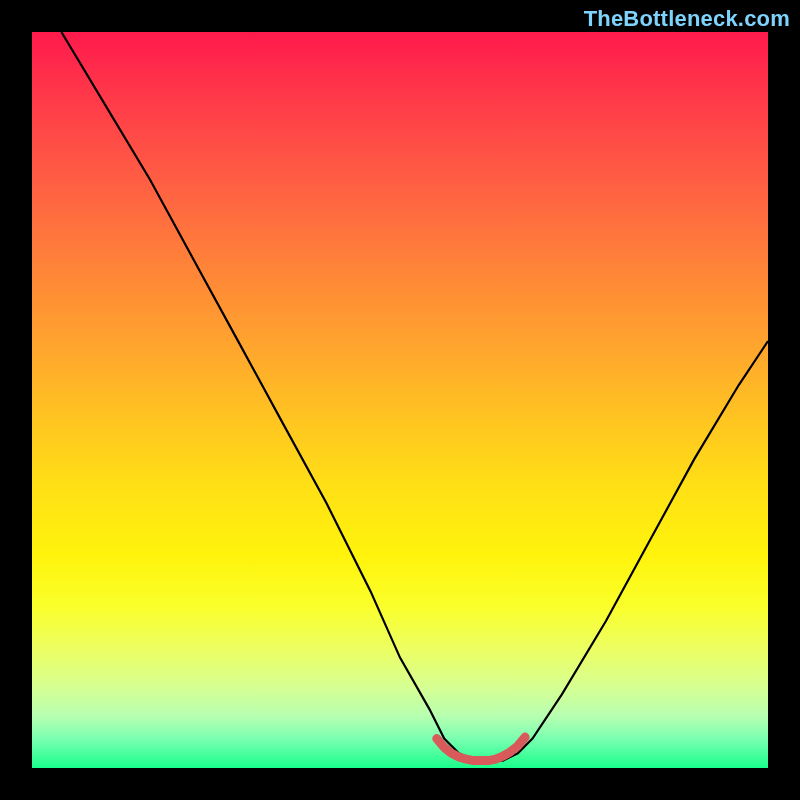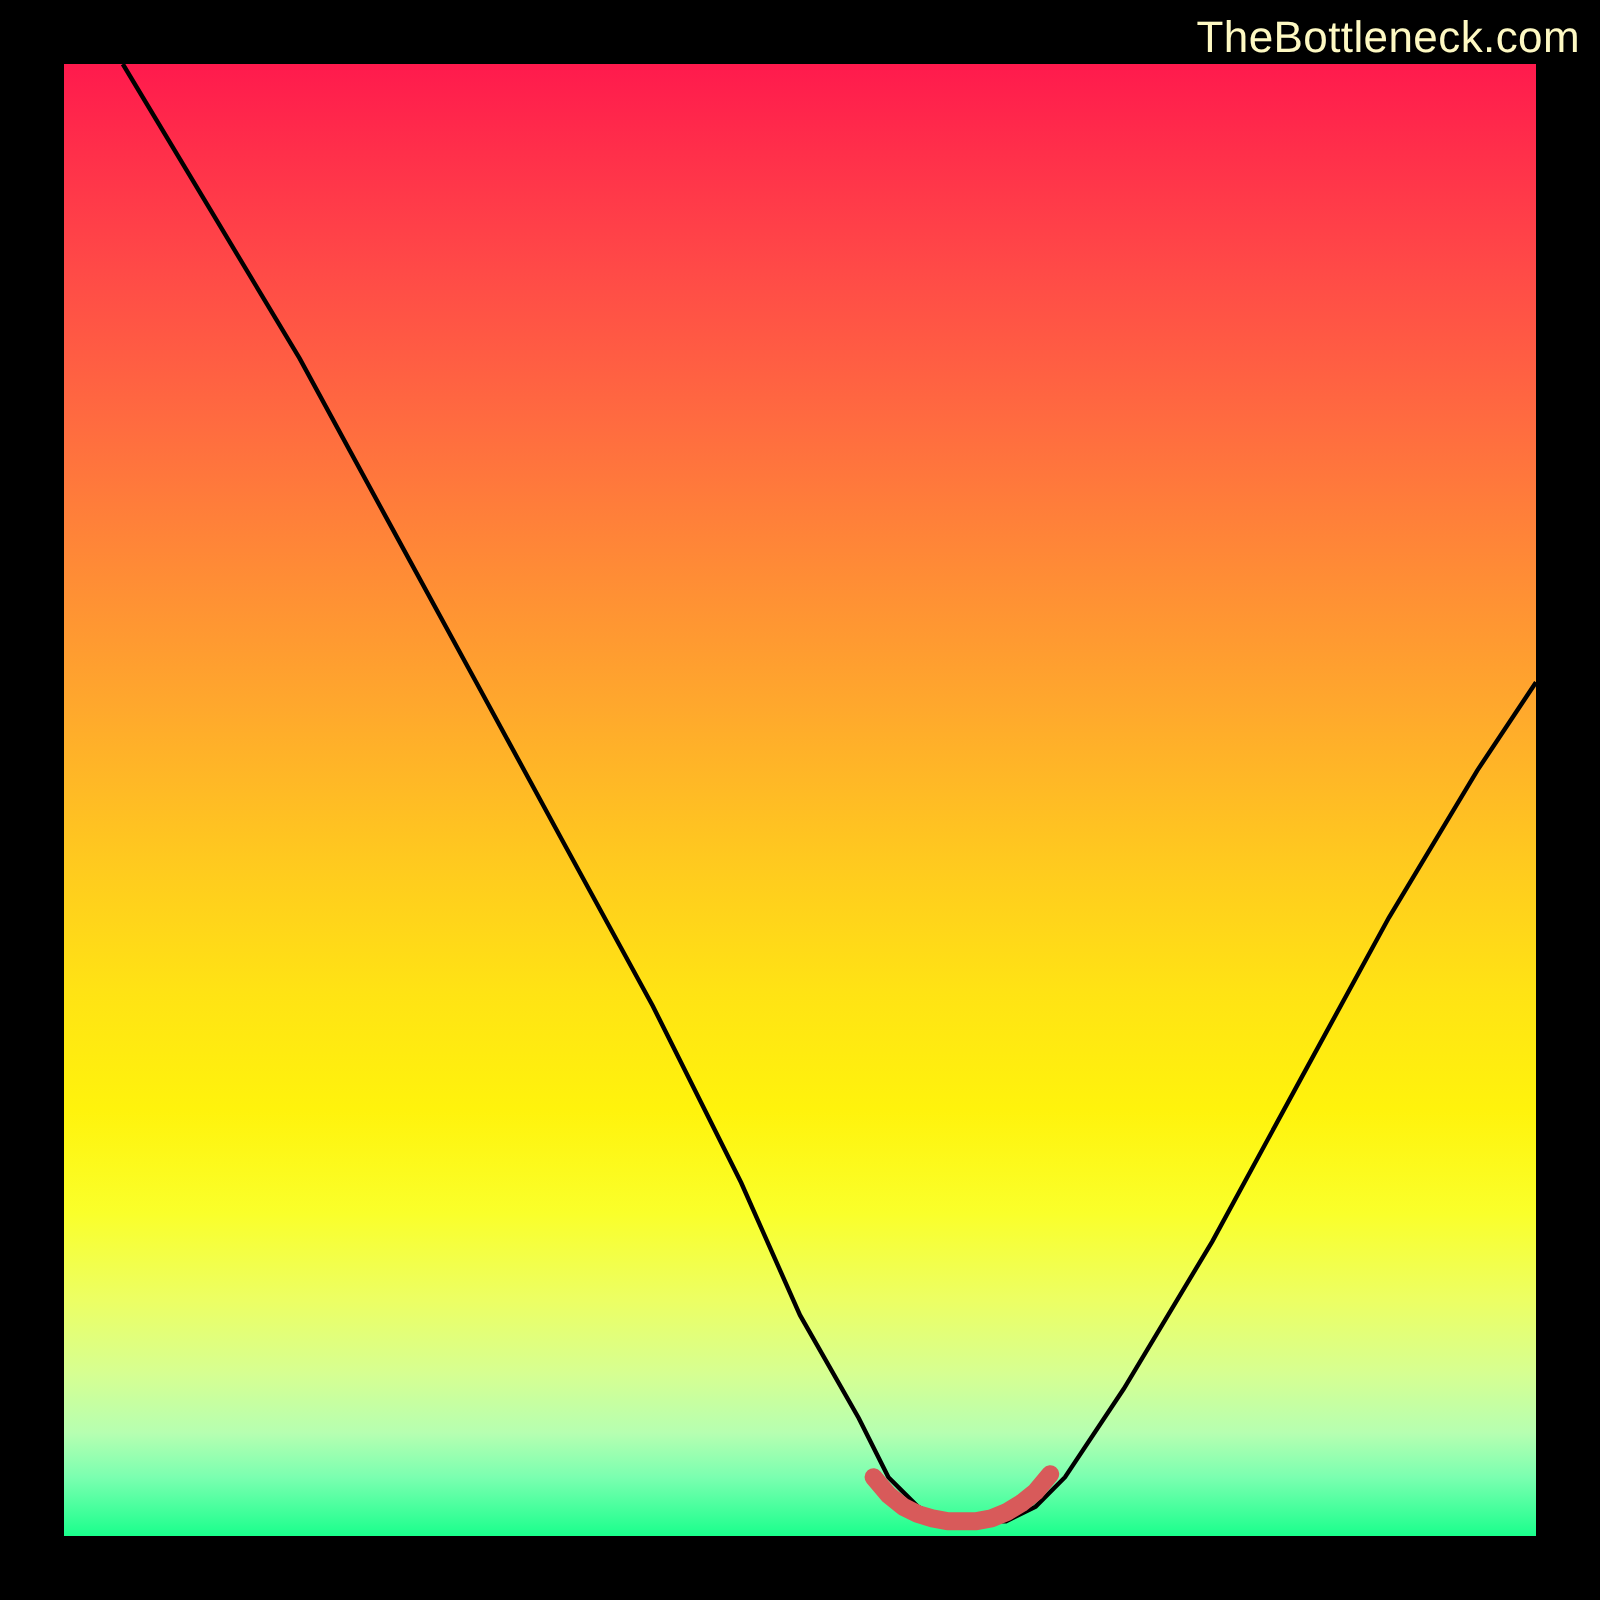--- a/index.html
+++ b/index.html
@@ -39,23 +39,23 @@
       #ecff64 84%,
       #d6ff92 89%,
       #b6ffb1 93%,
       #7bffb0 96%,
       #1aff8c 100%);
   }
   .watermark {
     position: absolute;
     top: 6px;
     right: 10px;
-    color: #fef9c3;
+    color: #7dd3fc;
     font-size: 22px;
-    font-weight: 400;
+    font-weight: 700;
     letter-spacing: 0.2px;
     user-select: none;
     text-align: right;
   }
   svg.curve {
     position: absolute;
     left: 0;
     top: 0;
     width: 736px;
     height: 736px;

